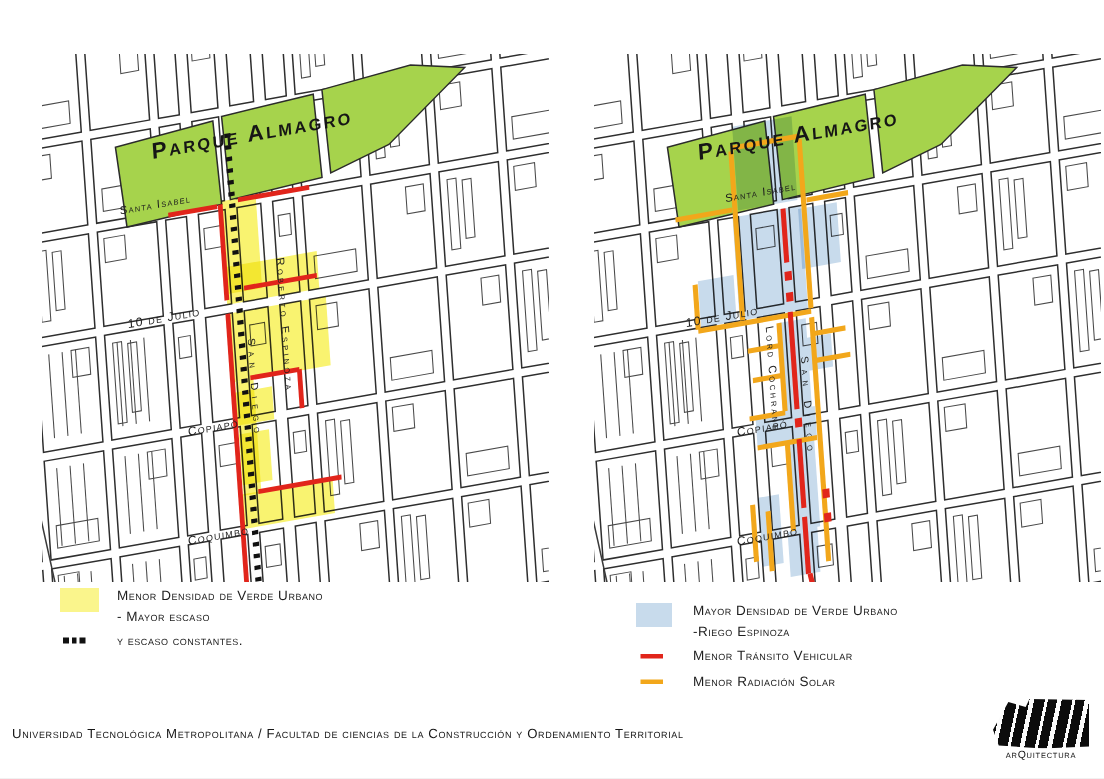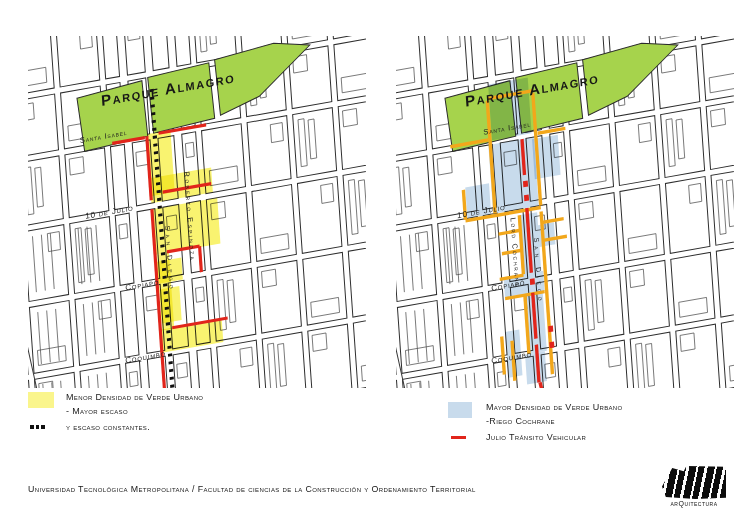--- a/index.html
+++ b/index.html
@@ -17,21 +17,21 @@
   .sw-yellow{background:#FAF58C;}
   .sw-blue{background:#C8DBEC;width:24px;}
   .dash{display:inline-block;width:15px;height:3px;margin-top:4px;margin-left:3px;}
   .dash-red{background:#E1251B;}
   .dash-orange{background:#F2A71B;}
   .dots{display:inline-flex;gap:2px;margin-top:3px;margin-left:2px;}
   .dots i{display:inline-block;width:3.5px;height:3.5px;background:#111;}
   .ltxt{font-size:9px;line-height:13.5px;letter-spacing:.35px;color:#1c1c1c;
         font-variant:small-caps;}
   .footer{position:absolute;left:8px;top:483px;width:648px;font-size:8.8px;line-height:12px;
-          letter-spacing:.4px;color:#161616;font-variant:small-caps;white-space:nowrap;margin-left:20px;}
+          letter-spacing:.4px;color:#161616;font-variant:small-caps;white-space:nowrap;}
   .logo{position:absolute;left:656px;top:466px;width:76px;text-align:center;}
   .logo-mark{width:64px;height:33px;margin:0 auto;
      background:repeating-linear-gradient(102deg,#0c0c0c 0 6px,#fbfbfb 6px 9px,#0c0c0c 9px 16px,#fbfbfb 16px 18px);
      clip-path:polygon(0 62%,16% 6%,34% 16%,38% 0,100% 2%,100% 96%,52% 100%,6% 94%);}
   .logo-text{font-size:7px;letter-spacing:.5px;color:#111;font-variant:small-caps;margin-top:1px;}
 </style>
 </head>
 <body>
 
 <div class="page">
@@ -797,21 +797,21 @@
         </g>
         <text class="plabel" font-size="15" letter-spacing="1.6" x="82" y="20">Parque Almagro</text>
         <text class="slabel" font-size="7.6" letter-spacing="0.8" x="98" y="51">Santa Isabel</text>
         <text class="slabel" font-size="8.2" letter-spacing="0.8" x="66" y="129">10 de Julio</text>
         <text class="slabel" font-size="8" letter-spacing="0.8" x="95" y="207">Copiapó</text>
         <text class="slabel" font-size="8" letter-spacing="0.8" x="90" y="279">Coquimbo</text>
         <text class="slabel" font-size="7.4" letter-spacing="1.8" transform="translate(119 138) rotate(90)">Lord Cochrane</text>
       </g>
     </svg>
 
-  <div class="legend" style="left:28px;top:391px">
+  <div class="legend" style="left:40px;top:391px">
     <div class="lrow">
       <span class="sym">
           <span class="swatch sw-yellow"></span>
         </span>
       <span class="ltxt">
         <div>Menor Densidad de Verde Urbano</div>
         <div>- Mayor escaso</div>
       </span>
     </div>
     <div class="lrow">
@@ -821,36 +821,44 @@
             <i></i>
             <i></i>
           </span>
         </span>
       <span class="ltxt">
         <div>y escaso constantes.</div>
       </span>
     </div>
   </div>
 
-  <div class="legend" style="left:448px;top:401px">
+  <div class="legend" style="left:424px;top:401px">
     <div class="lrow">
       <span class="sym">
           <span class="swatch sw-blue"></span>
         </span>
       <span class="ltxt">
         <div>Mayor Densidad de Verde Urbano</div>
-        <div>-Riego Cochrane</div>
+        <div>-Riego Espinoza</div>
       </span>
     </div>
     <div class="lrow">
       <span class="sym">
           <span class="dash dash-red"></span>
         </span>
       <span class="ltxt">
-        <div>Julio Tránsito Vehicular</div>
+        <div>Menor Tránsito Vehicular</div>
+      </span>
+    </div>
+    <div class="lrow">
+      <span class="sym">
+          <span class="dash dash-orange"></span>
+        </span>
+      <span class="ltxt">
+        <div>Menor Radiación Solar</div>
       </span>
     </div>
   </div>
 
   <div class="footer">
     <div>Universidad Tecnológica Metropolitana / Facultad de ciencias de la Construcción y Ordenamiento Territorial</div>
   </div>
 
   <div class="logo">
     <div class="logo-mark"></div>

